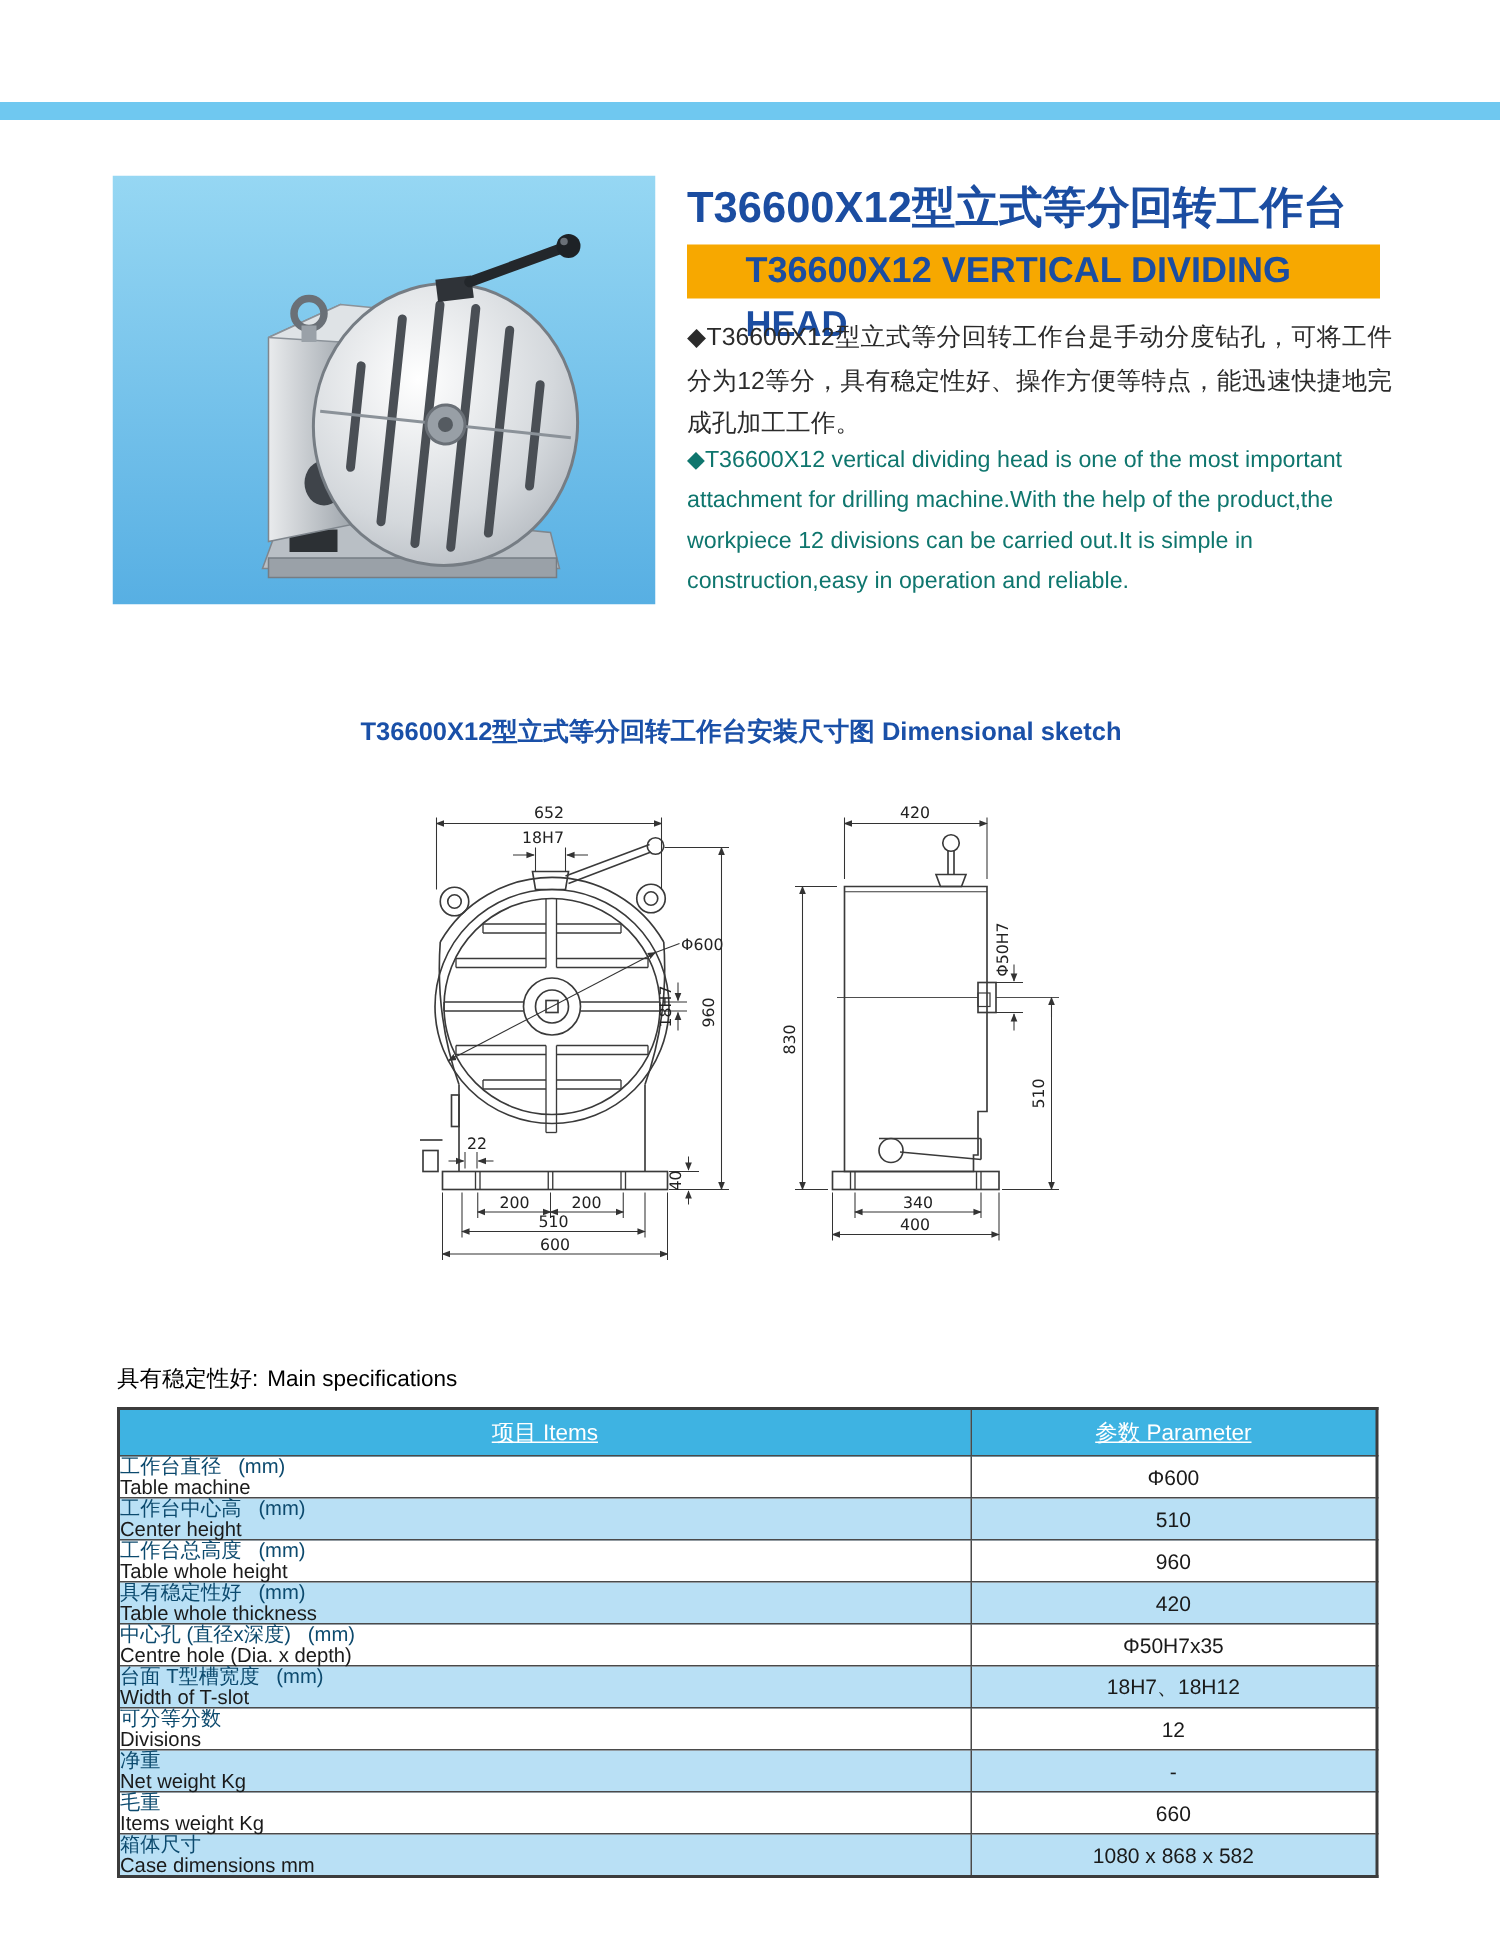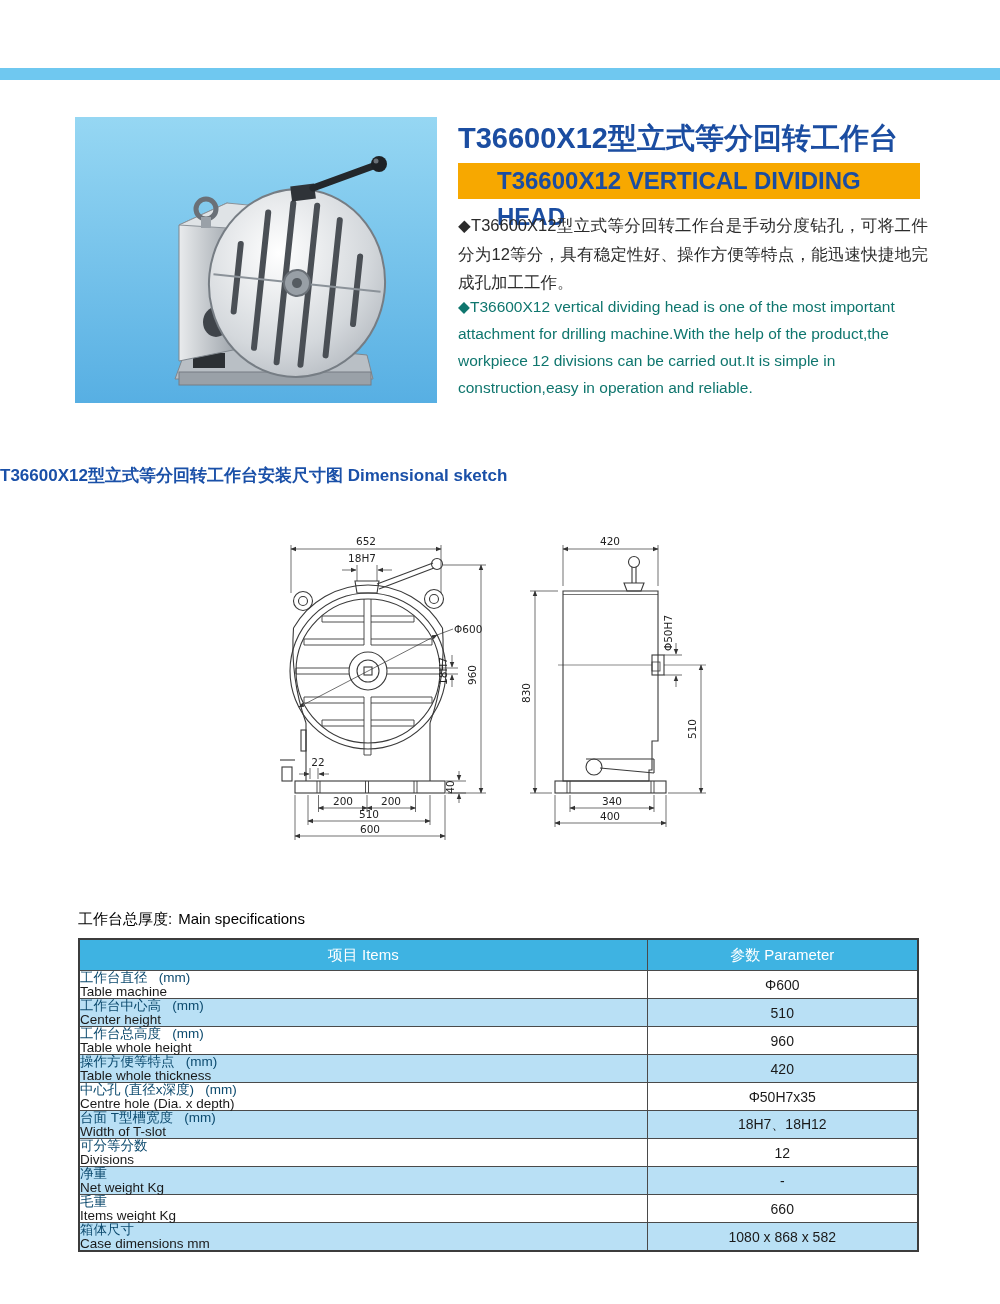--- a/index.html
+++ b/index.html
@@ -12,35 +12,35 @@
   .title{position:absolute;left:458px;top:119px;width:470px;font-size:29px;font-weight:bold;
          color:#1B4DA1;letter-spacing:0px;white-space:nowrap;}
   .banner{position:absolute;left:458px;top:163px;width:462px;height:36px;background:#F7A800;
           color:#1B4DA1;font-size:24px;font-weight:bold;line-height:36px;padding-left:39px;
           box-sizing:border-box;}
   .desc-zh{position:absolute;left:458px;top:211px;width:470px;font-size:16.5px;line-height:28.5px;
            color:#2b2b2b;text-align:justify;}
   .desc-en{position:absolute;left:458px;top:293px;width:474px;font-size:15.5px;line-height:27px;
            color:#0f766e;}
 
-  .sketch-title{position:absolute;left:0;top:464px;width:988px;text-align:left;font-size:17px;
+  .sketch-title{position:absolute;left:0;top:476px;width:988px;text-align:center;font-size:17px;
                 font-weight:600;color:#1A50A8;}
   .sketch{position:absolute;left:258px;top:523px;width:464px;height:344px;}
   .sketch svg text{fill:#222;font-size:10.5px;font-family:"DejaVu Sans","Liberation Sans",sans-serif;}
 
   .specs-heading{position:absolute;left:78px;top:910px;font-size:15px;color:#000;}
   .specs-heading .en{margin-left:6px;text-align:center;}
 
   table.specs{position:absolute;left:78px;top:938px;width:839px;border-collapse:collapse;
               border:2px solid #3c3c3c;table-layout:fixed;}
   table.specs th,table.specs td{border:1px solid #4a4a4a;padding:0;}
   table.specs col.c1{width:568px;}
   table.specs col.c2{width:271px;}
   table.specs thead th{height:30px;background:#3EB3E2;color:#ffffff;font-size:15px;font-weight:400;
-                       text-align:center;}
+                       text-align:center;text-decoration:underline;}
   table.specs tbody tr{height:28px;}
   table.specs tbody tr:nth-child(even){background:#B9E0F5;}
   td.item{padding-left:14px;vertical-align:middle;}
   td.item .zh{display:block;font-size:13.5px;line-height:14px;color:#0c4a6e;white-space:pre;}
   td.item .en{display:block;font-size:13.5px;line-height:13px;color:#1a1a1a;}
   td.val{text-align:center;font-size:14px;color:#1a1a1a;vertical-align:middle;}
 </style>
 </head>
 <body>
 
@@ -291,21 +291,21 @@
         <text x="272" y="170" transform="rotate(-90 272 170)">830</text>
         <text x="414" y="110" transform="rotate(-90 414 110)">Φ50H7</text>
         <text x="438" y="206" transform="rotate(-90 438 206)">510</text>
         <text x="354" y="282">340</text>
         <text x="352" y="297">400</text>
       </g>
     </svg>
   </div>
 
   <div class="specs-heading">
-    <span>工作台总厚度:</span><span class="en">Main specifications</span>
+    <span>具有稳定性好:</span><span class="en">Main specifications</span>
   </div>
 
   <table class="specs">
     <colgroup>
         <col class="c1">
         <col class="c2">
       </colgroup>
     <thead>
       <tr>
         <th>项目   Items</th>
@@ -329,21 +329,21 @@
       </tr>
       <tr>
         <td class="item">
             <span class="zh">工作台总高度   (mm)</span>
             <span class="en">Table whole height</span>
           </td>
         <td class="val">960</td>
       </tr>
       <tr>
         <td class="item">
-            <span class="zh">操作方便等特点   (mm)</span>
+            <span class="zh">具有稳定性好   (mm)</span>
             <span class="en">Table whole thickness</span>
           </td>
         <td class="val">420</td>
       </tr>
       <tr>
         <td class="item">
             <span class="zh">中心孔 (直径x深度)   (mm)</span>
             <span class="en">Centre hole (Dia. x depth)</span>
           </td>
         <td class="val">Φ50H7x35</td>

